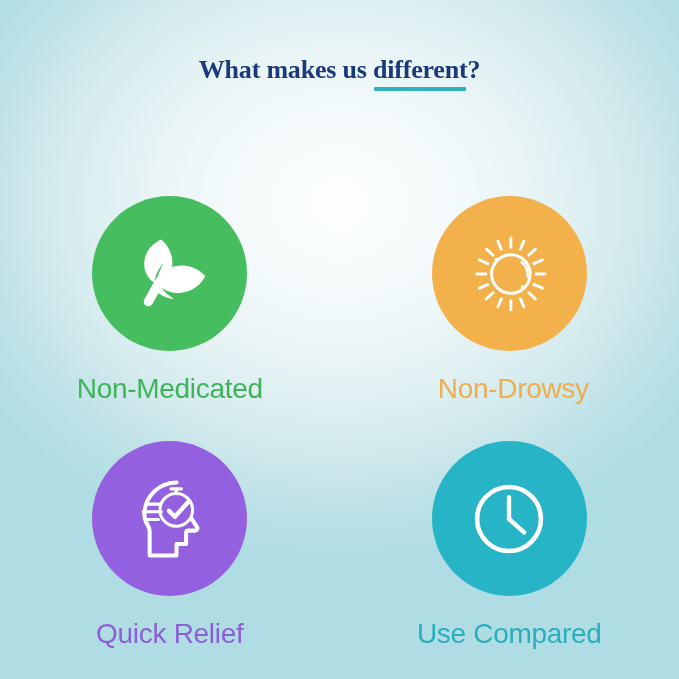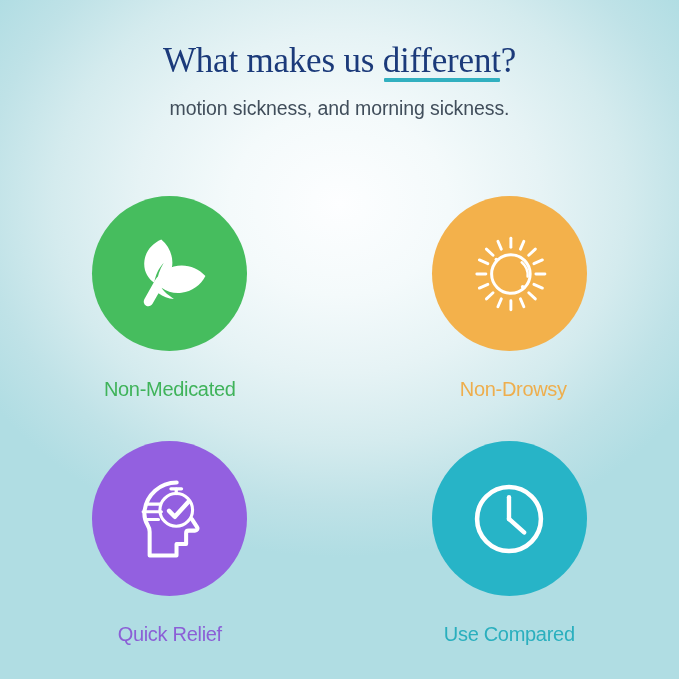--- a/index.html
+++ b/index.html
@@ -29,25 +29,25 @@
 
   
   .header {
     position: absolute;
     top: 0;
     left: 0;
     width: 679px;
     text-align: center;
   }
   .headline {
-    margin: 3px;
+    margin: 12px;
     padding-top: 38px;
     font-family: "Liberation Serif", "DejaVu Serif", serif;
-    font-weight: normal;
-    font-size: 35px;
+    font-weight: bold;
+    font-size: 26px;
     line-height: 40px;
     letter-spacing: -0.2px;
     color: #1b3a7a;
     white-space: nowrap;
   }
   .headline .hl-underline {
     position: relative;
     display: inline-block;
   }
   .headline .hl-underline::after {
@@ -96,36 +96,35 @@
     height: 155px;
     border-radius: 50%;
     display: flex;
     align-items: center;
     justify-content: center;
   }
   .feature-label {
     margin-top: 22px;
     font-family: "Liberation Sans", sans-serif;
     font-weight: 400;
-    font-size: 20px;
+    font-size: 28px;
     line-height: 32px;
     letter-spacing: -0.3px;
     white-space: nowrap;
   }
   .feature-icon { display: block; }
 </style>
 </head>
 <body>
 
 <div id="infographic">
 
   <div class="header">
     <h1 class="headline"><span>What makes us </span><span class="hl-underline" style="--accent: #31b0c0;">different</span><span>?</span></h1>
     <p class="subhead">
-      <span class="subhead-line">motion sickness, and morning sickness.</span>
     </p>
   </div>
 
   <div class="features">
 
     <div class="feature">
       <div class="feature-circle" style="background: rgb(70, 189, 94);">
         <svg class="feature-icon" width="92" height="92" viewBox="0 0 100 100">
           <path fill="#ffffff" d="M40.5 12.5c-10.5 4.5-18 14-18.5 25.5-0.4 9.5 4.3 17.2 11 21.5 1.1-8.1 4.6-15.6 10.2-21.6-4.6 7.4-7.1 15.3-7.6 23.8 6.6-1.6 12.3-6.4 15.1-13.8 4.6-12.2 0.6-26.6-10.2-35.4z"></path>
           <path fill="#ffffff" d="M88.5 52.3c-8.6-9.6-21.8-13.6-34.3-10.4-8.9 2.3-16.2 8-20.8 15.4l-11.3 20.1c-1.4 2.5-0.6 5.6 1.9 7 2.5 1.4 5.6 0.5 7-2l6.5-11.6c4.8 3.6 10.6 5.9 16.9 6.4 0 0-10.4-6.6-13.6-12.3 6.1 4.4 13.8 6.6 21.7 5.6 11.2-1.4 21.2-8.1 26-18.2z"></path>

